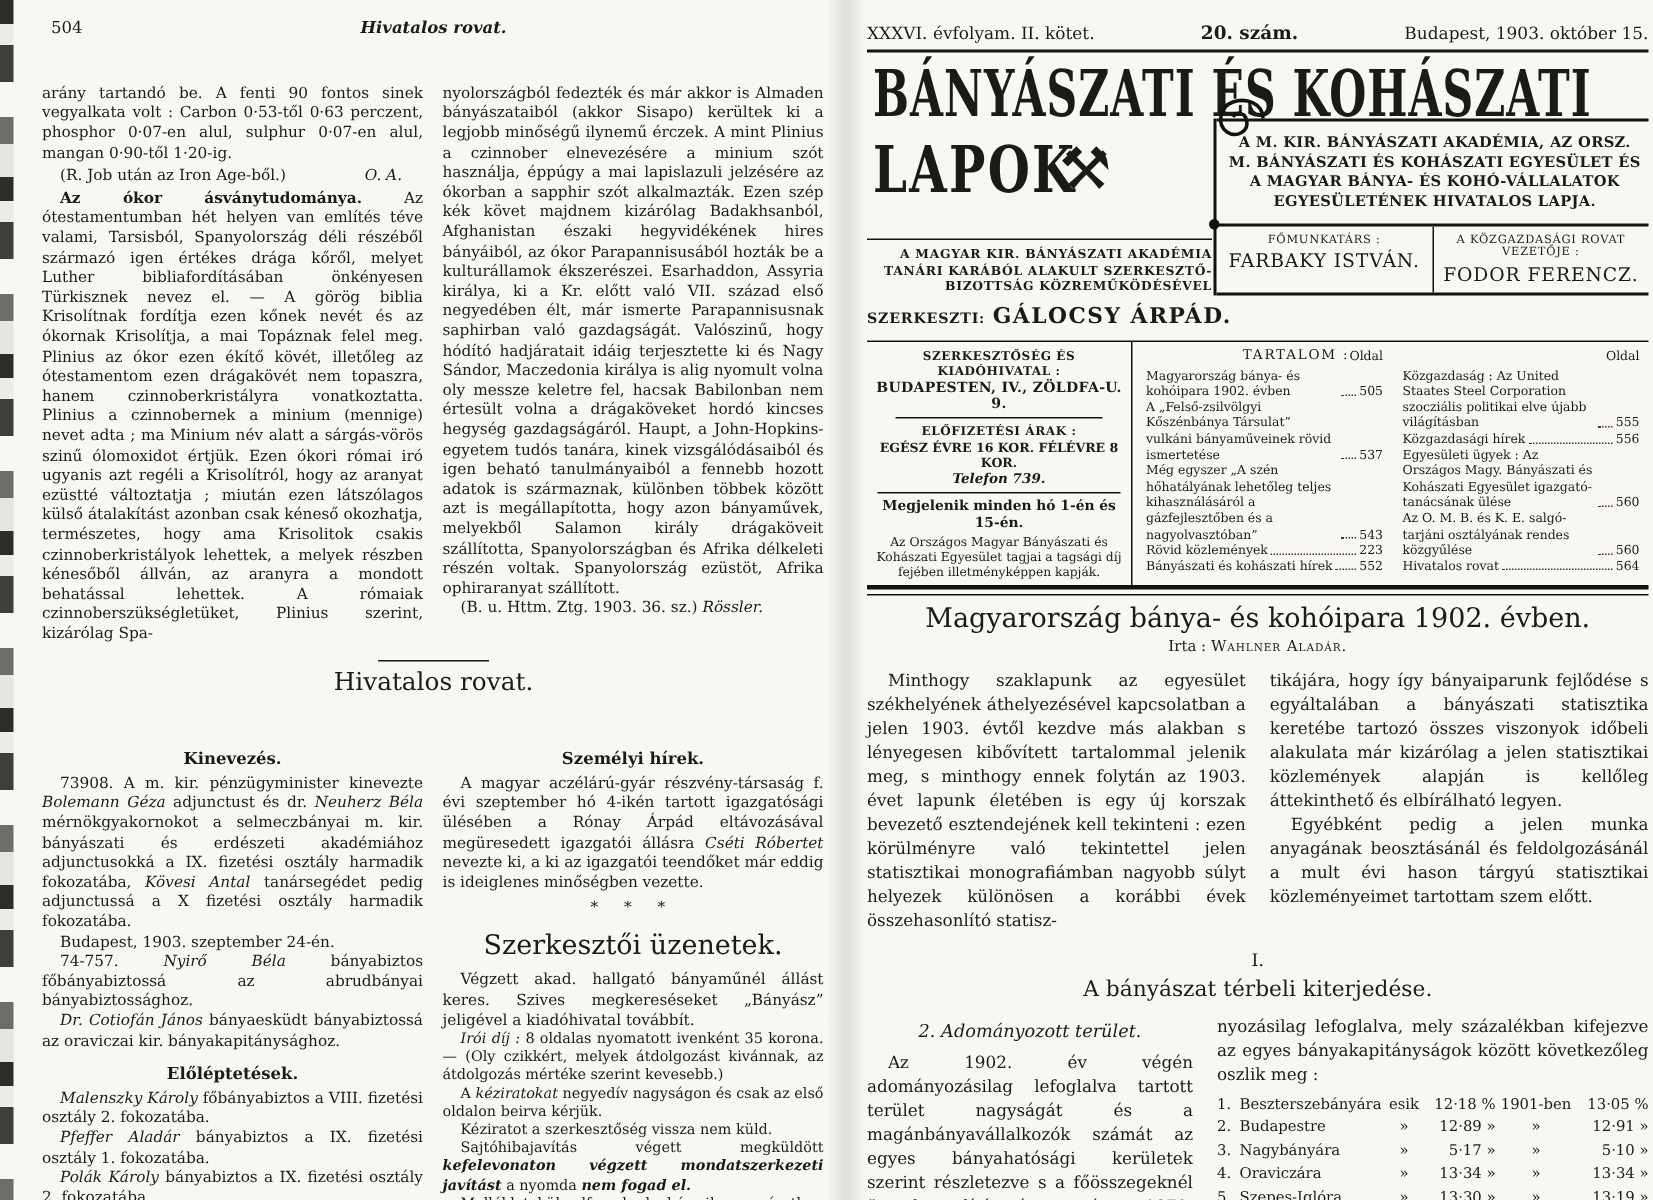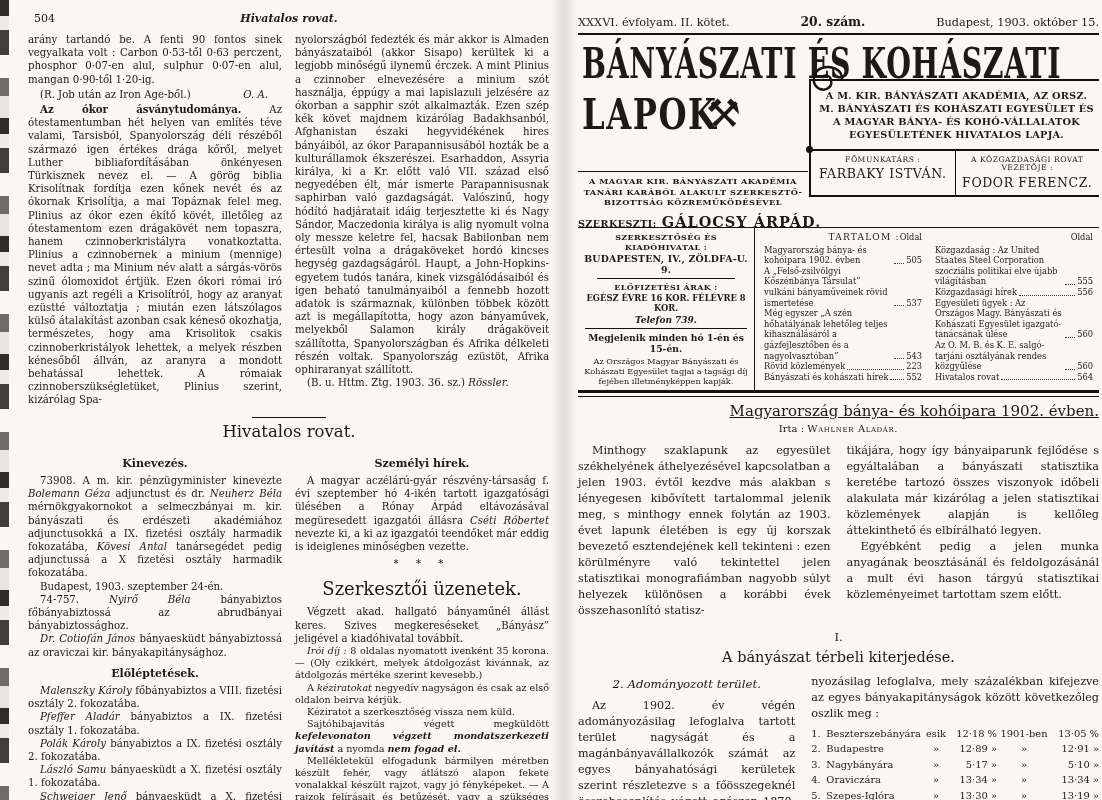--- a/index.html
+++ b/index.html
@@ -10,21 +10,21 @@
     background:repeating-linear-gradient(to bottom,rgba(18,16,12,.88) 0 16px,rgba(18,16,12,.05) 16px 30px,
     rgba(18,16,12,.8) 30px 55px,rgba(18,16,12,0) 55px 78px,rgba(18,16,12,.6) 78px 96px,rgba(18,16,12,.08) 96px 118px);}
   .gutter{position:absolute;left:551px;top:0;width:26px;height:800px;
     background:linear-gradient(to right,rgba(0,0,0,0),rgba(60,54,46,.13) 50%,rgba(0,0,0,0));}
 
   
   .lp{position:absolute;left:28px;top:12px;width:522px;}
   .lp-head{position:relative;height:17px;font-size:11px;}
   .lp-num{position:absolute;left:6px;top:0;}
   .lp-rh{position:absolute;left:0;right:0;text-align:center;font-style:italic;font-weight:bold;}
-  .cols{display:flex;gap:13px;margin-top:4px;}
+  .cols{display:flex;gap:13px;margin-top:27px;}
   .col{width:254px;font-size:10.2px;line-height:13.2px;text-align:justify;}
   .par{margin:0;}
   .par.ind{text-indent:12px;}
   .par.spread{display:flex;justify-content:space-between;padding:2px 14px 2px 12px;}
   .subhead{text-align:center;font-weight:bold;font-size:11px;margin:8px 0 4px;}
   .stars{text-align:center;letter-spacing:7px;margin:4px 0 2px;}
   .bighead{text-align:center;font-size:18px;margin:9px 0 6px;line-height:20px;}
   .small{font-size:9.6px;line-height:12.2px;}
   .i{font-style:italic;} .b{font-weight:bold;} .bi{font-weight:bold;font-style:italic;}
   .end-rule{width:74px;border-top:1.6px solid #1c1a17;margin:10px auto 4px;}
@@ -34,21 +34,21 @@
   .rp{position:absolute;left:578px;top:14px;width:521px;}
   .rp-head{display:flex;justify-content:space-between;align-items:baseline;font-size:11.3px;height:19px;}
   .rp-head .c{font-weight:bold;font-size:12.3px;}
   .rp-rule{border-top:2.6px solid #14120e;}
   .mast{position:relative;height:192px;}
   .mtitle{position:absolute;left:4px;top:6px;font-weight:bold;white-space:nowrap;}
   .mline1{display:inline-block;font-size:43px;line-height:44px;letter-spacing:1px;transform:scaleX(.66);transform-origin:left;}
   .mrow2{position:absolute;left:4px;top:56px;height:48px;}
   .mline2{display:inline-block;font-weight:bold;font-size:43px;line-height:46px;letter-spacing:2px;transform:scaleX(.75);transform-origin:left;}
   .hammers{position:absolute;left:124px;top:2px;font-family:"DejaVu Sans",sans-serif;font-size:39px;line-height:42px;}
-  .editorial{position:absolute;left:0;top:136px;width:230px;text-align:center;}
+  .editorial{position:absolute;left:0;top:124px;width:230px;text-align:right;}
   .ed-rule{border-top:1.8px solid #14120e;margin-bottom:4px;}
   .ed-board{font-size:8.2px;line-height:10.6px;letter-spacing:.5px;font-weight:bold;}
   .ed-editor{margin-top:4px;white-space:nowrap;}
   .ed-lbl{font-size:9.5px;font-weight:bold;letter-spacing:.5px;}
   .ed-nm{font-size:14.5px;letter-spacing:1px;font-weight:bold;}
   .official-box{position:absolute;right:0;top:44px;width:288px;border-left:2.2px solid #14120e;}
   .curl{position:absolute;left:-7px;top:-15px;}
   .official-text{border-top:2.2px solid #14120e;padding:9px 3px 7px 6px;text-align:center;
     font-size:9.8px;line-height:12.9px;font-weight:bold;letter-spacing:.2px;}
   .official-row{display:flex;border-top:2px solid #14120e;border-bottom:2px solid #14120e;position:relative;}
@@ -71,21 +71,21 @@
   .toc-col{flex:1;}
   .toc-colhead{display:flex;justify-content:flex-end;margin-bottom:2px;}
   .toc-colhead.right-only{justify-content:flex-end;}
   .toc-title{font-size:9px;letter-spacing:1.2px;}
   .toc-item{display:flex;align-items:flex-end;}
   .toc-text{flex:0 1 auto;}
   .toc-lead{flex:1 0 10px;border-bottom:1.2px dotted #3c3831;margin:0 2px 2px;}
   .toc-page{flex:none;}
   .dbl-rule{border-top:3px solid #14120e;border-bottom:1.2px solid #14120e;height:3px;}
   .article{margin-top:5px;}
-  .atitle{text-align:right;font-size:15px;margin:4px 0 3px;text-decoration:underline;}
+  .atitle{text-align:center;font-size:18px;margin:4px 0 3px;}
   .abyline{text-align:center;font-size:10px;margin-bottom:9px;}
   .abyline .nm{font-variant:small-caps;letter-spacing:.6px;}
   .acols{display:flex;gap:16px;}
   .acol{flex:1;font-size:11.2px;line-height:16px;text-align:justify;}
   .acol .par.ind{text-indent:14px;}
   .chap-num{text-align:center;font-size:11.5px;margin:11px 0 5px;}
   .chap-title{text-align:center;font-size:14.5px;margin:0 0 9px;}
   .italichead{text-align:center;font-style:italic;font-size:11.8px;margin:2px 0 6px;}
   .stats{margin-top:4px;font-size:9.9px;line-height:15.4px;}
   .stat-row{display:flex;}

